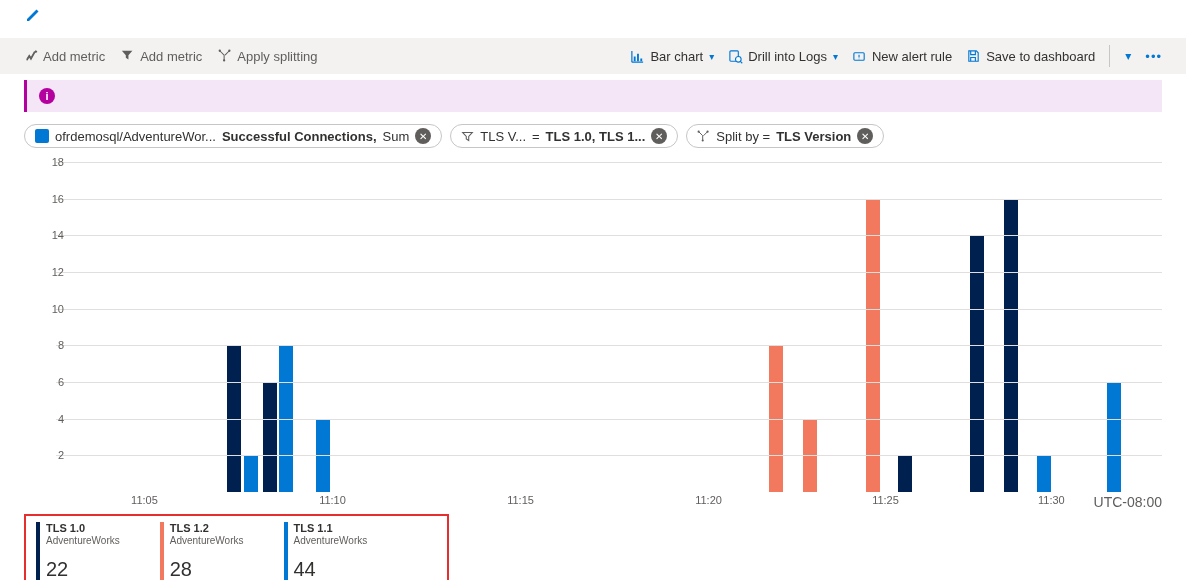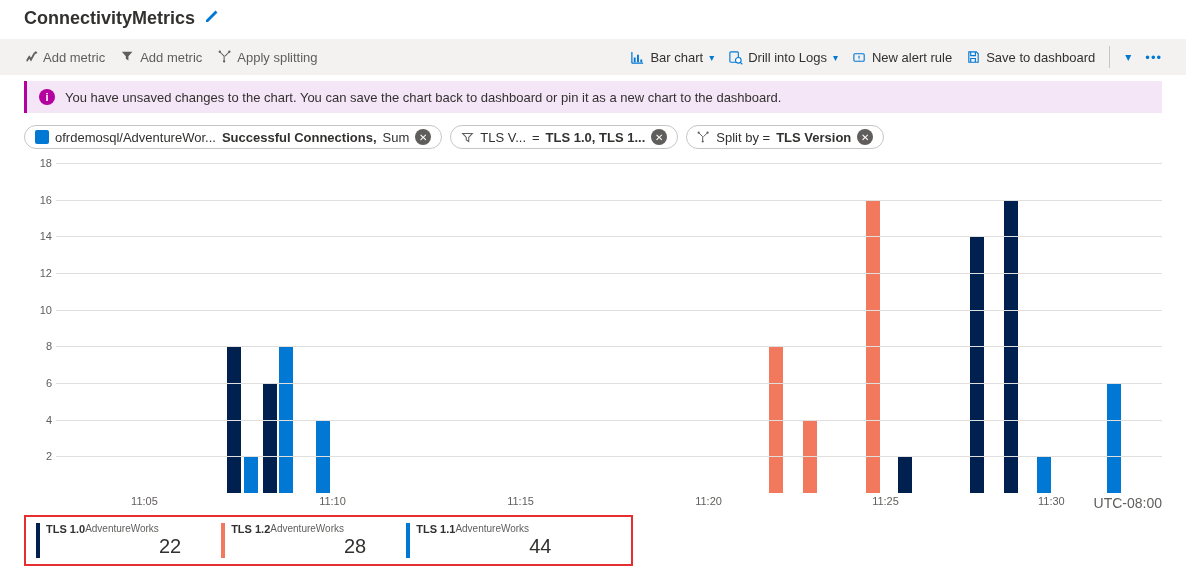--- a/index.html
+++ b/index.html
@@ -20,46 +20,45 @@
   .infobar { background: #f5e6f7; border-left: 3px solid #b4009e; margin: 6px 24px; padding: 8px 12px; display: flex; align-items: center; gap: 10px; font-size: 13px; color: #323130; }
   .info-icon { width: 16px; height: 16px; border-radius: 50%; background: #b4009e; color: #fff; display: flex; align-items: center; justify-content: center; font-size: 11px; font-weight: bold; }
 
   .pills { display: flex; gap: 8px; padding: 6px 24px; font-size: 13px; }
   .pill { border: 1px solid #c8c6c4; border-radius: 14px; padding: 3px 10px; display: flex; align-items: center; gap: 6px; }
   .pill .close { width: 16px; height: 16px; border-radius: 50%; background: #605e5c; color: #fff; display: flex; align-items: center; justify-content: center; font-size: 10px; cursor: pointer; }
   .sql-icon { width: 14px; height: 14px; background: #0078d4; border-radius: 2px; }
 
   .chart-area { position: relative; margin: 8px 24px 0; height: 330px; }
   .grid-line { position: absolute; left: 32px; right: 0; border-top: 1px solid #e1dfdd; }
-  .y-label { position: absolute; left: 0; width: 28px; text-align: right; font-size: 11px; color: #605e5c; transform: translateY(-50%); }
+  .y-label { position: absolute; left: 12px; width: 28px; text-align: right; font-size: 11px; color: #605e5c; transform: translateY(-50%); }
   .plot { position: absolute; left: 32px; right: 0; top: 0; bottom: 0; }
   .bar { position: absolute; bottom: 0; width: 14px; }
   .c0 { background: #002050; } 
   .c1 { background: #f2795d; } 
   .c2 { background: #0078d4; } 
 
   .x-axis { position: relative; margin: 2px 24px 0 56px; height: 18px; }
   .x-tick { position: absolute; font-size: 11px; color: #605e5c; transform: translateX(-50%); }
   .tz { position: absolute; right: 0; font-size: 14px; color: #605e5c; }
 
   .legend-wrap { margin: 2px 24px; border: 2px solid #e62e2e; display: inline-flex; padding: 6px 80px 6px 10px; gap: 40px; }
   .legend-item { display: flex; gap: 6px; }
   .legend-bar { width: 4px; align-self: stretch; }
-  .legend-text { display: flex; flex-direction: row; line-height: 1.15; }
+  .legend-text { display: flex; flex-direction: column; line-height: 1.15; }
   .legend-name { font-size: 11px; font-weight: 600; }
   .legend-sub { font-size: 10px; color: #605e5c; }
   .legend-val { font-size: 20px; font-weight: 400; margin-top: 12px; }
 </style>
 </head>
 <body>
 
 
 
 <div class="header">
-  <h1>ConnectivityMetrics</h1>
   <span class="edit-icon">
     <svg width="16" height="16" viewBox="0 0 16 16">
         <path fill="currentColor" d="M11.5 2.5l2 2L5 13H3v-2l8.5-8.5zM12.5 1.5l2 2-1 1-2-2 1-1z"></path>
       </svg>
   </span>
 </div>
 
 <div class="toolbar">
   <div class="toolbar-left">
     <div class="toolbar-item">
@@ -118,21 +117,20 @@
       <span>Save to dashboard</span>
     </div>
     <div class="vsep"></div>
     <span class="chev" style="font-size:12px">▾</span>
     <span style="color:#0078d4;letter-spacing:1px;cursor:pointer">•••</span>
   </div>
 </div>
 
 <div class="infobar">
   <div class="info-icon">i</div>
-  <span>You have unsaved changes to the chart. You can save the chart back to dashboard or pin it as a new chart to the dashboard.</span>
 </div>
 
 <div class="pills">
   <div class="pill">
     <span class="sql-icon"></span>
     <span>ofrdemosql/AdventureWor...</span>
     <b>Successful Connections,</b>
     <span>Sum</span>
     <span class="close">✕</span>
   </div>

